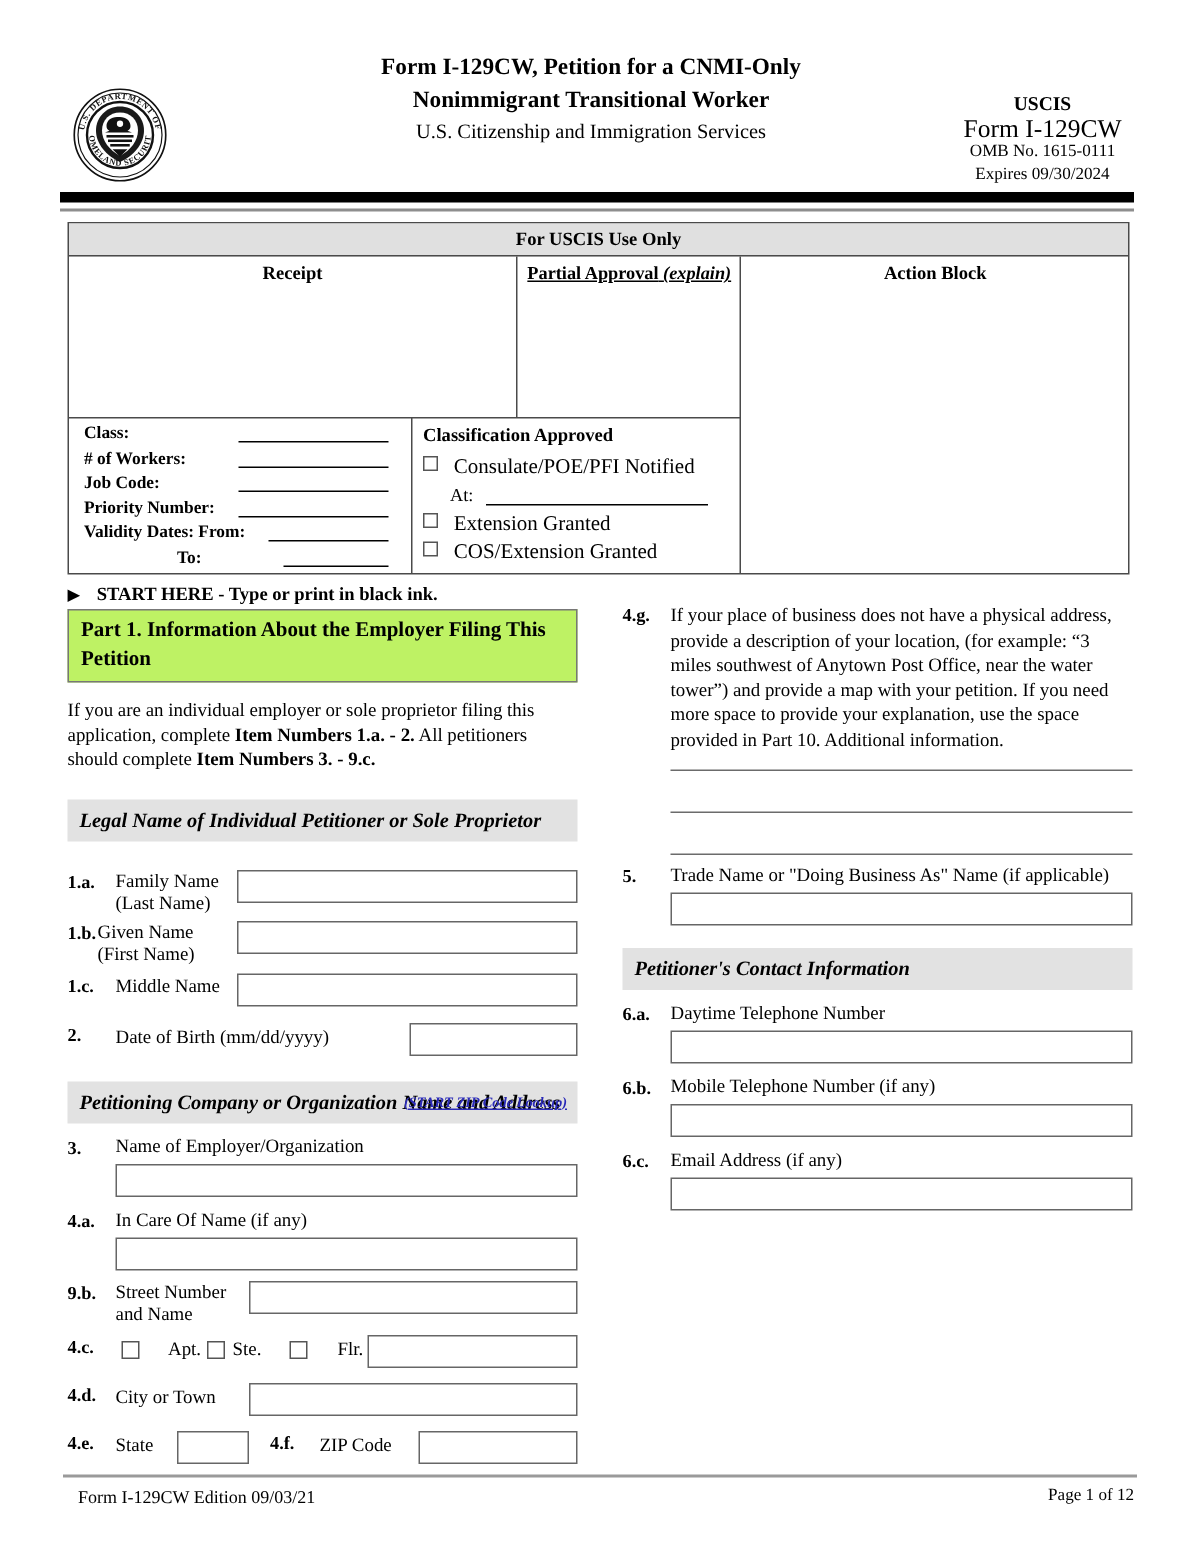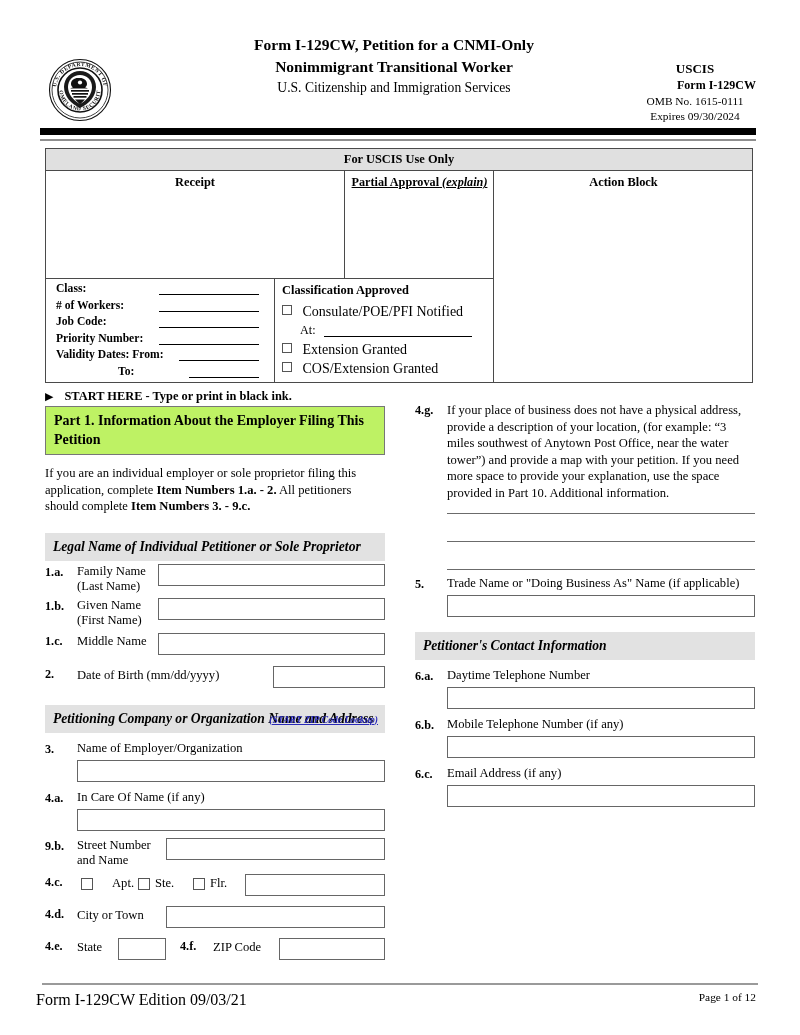--- a/index.html
+++ b/index.html
@@ -15,21 +15,21 @@
 
   
   .header{position:absolute;left:44px;top:30px;width:712px;height:96px;}
   .seal{position:absolute;left:4px;top:28px;width:64px;height:64px;}
   .title-block{position:absolute;left:120px;top:4px;width:460px;text-align:center;}
   .title-line{font-weight:bold;font-size:15.5px;line-height:22px;}
   .sub1{font-weight:bold;font-size:13.2px;line-height:20px;margin-top:11px;}
   .sub2{font-size:13.6px;line-height:19px;}
   .uscis-block{position:absolute;left:590px;top:30px;width:122px;text-align:center;}
   .uscis-block .b1{font-weight:bold;font-size:13px;line-height:17px;}
-  .uscis-block .b2{font-weight:bold;font-size:12px;line-height:17px;text-align:right;}
+  .uscis-block .b2{font-weight:normal;font-size:17px;line-height:17px;}
   .uscis-block .b3{font-size:11.4px;line-height:15px;}
   .uscis-block .b4{font-size:11.4px;line-height:15px;}
 
   .bar-thick{position:absolute;left:40px;top:128px;width:716px;height:7px;background:#000;}
   .bar-thin{position:absolute;left:40px;top:139px;width:716px;height:2px;background:#8e8e8e;}
 
   
   .uscis-table{position:absolute;left:45px;top:148px;width:708px;height:235px;border:1.4px solid #4a4a4a;box-sizing:border-box;}
   .uo-title{position:absolute;left:0;top:0;width:100%;height:22px;background:#e0e0e0;border-bottom:1.2px solid #4a4a4a;
             box-sizing:border-box;text-align:center;font-weight:bold;font-size:12.4px;line-height:21px;}
@@ -76,21 +76,21 @@
   .num{position:absolute;left:0;top:1px;font-weight:bold;font-size:12.2px;}
   .flabel{position:absolute;font-size:12.6px;line-height:15px;}
   .ibox{position:absolute;border:1.2px solid #666;background:#fff;box-sizing:border-box;height:22px;}
   .wline{position:absolute;height:1.2px;background:#6b6b6b;}
 
   .hint{font-size:12.6px;line-height:16.5px;}
   .hint b{font-weight:normal;}
 
   
   .foot-line{position:absolute;left:42px;top:983px;width:716px;height:1.6px;background:#9a9a9a;}
-  .foot-left{position:absolute;left:36px;top:991px;font-size:16px;}
+  .foot-left{position:absolute;left:52px;top:991px;font-size:12px;}
   .foot-right{position:absolute;right:44px;top:991px;font-size:11.4px;}
 </style>
 </head>
 <body>
 
 <div class="page">
 
   <div class="header">
 
     <div class="seal">
@@ -206,32 +206,32 @@
   <div class="colL">
 
     <div class="part-header">Part 1.  Information About the Employer Filing This Petition</div>
 
     <div class="para"><span>If you are an individual employer or sole proprietor filing this application, complete </span><b>Item Numbers 1.a. - 2.</b><span>  All petitioners should complete </span><b>Item Numbers 3. - 9.c.</b></div>
 
     <div style="height:18px;"></div>
 
     <div class="section-header">Legal Name of Individual Petitioner or Sole Proprietor</div>
 
-    <div class="fr" style="height:30px;margin-top:3px;">
+    <div class="fr" style="height:30px;margin-top:19px;">
       <span class="num">1.a.</span>
       <span class="flabel" style="left:32px;top:0;">
         <span>Family Name</span><br>
         <span>(Last Name)</span>
       </span>
       <span class="ibox" style="left:113px;top:0;width:227px;"></span>
     </div>
 
     <div class="fr" style="height:30px;margin-top:4px;">
       <span class="num">1.b.</span>
-      <span class="flabel" style="left:32px;top:0;">
+      <span class="flabel" style="left:20px;top:0;">
         <span>Given Name</span><br>
         <span>(First Name)</span>
       </span>
       <span class="ibox" style="left:113px;top:0;width:227px;"></span>
     </div>
 
     <div class="fr" style="height:24px;margin-top:5px;">
       <span class="num">1.c.</span>
       <span class="flabel" style="left:32px;top:1px;">Middle Name</span>
       <span class="ibox" style="left:113px;top:0;width:227px;"></span>
@@ -271,21 +271,21 @@
       <span class="ibox" style="left:121px;top:0;width:219px;"></span>
     </div>
 
     <div class="fr" style="height:24px;margin-top:6px;">
       <span class="num">4.c.</span>
       <span class="cbox" style="position:absolute;left:36px;top:4px;width:12px;height:12px;"></span>
       <span class="flabel" style="left:67px;top:2px;">Apt.</span>
       <span class="cbox" style="position:absolute;left:93px;top:4px;width:12px;height:12px;"></span>
       <span class="flabel" style="left:110px;top:2px;">Ste.</span>
       <span class="cbox" style="position:absolute;left:148px;top:4px;width:12px;height:12px;"></span>
-      <span class="flabel" style="left:165px;top:2px;">Flr.</span>
+      <span class="flabel" style="left:180px;top:2px;">Flr.</span>
       <span class="ibox" style="left:200px;top:0;width:140px;"></span>
     </div>
 
     <div class="fr" style="height:24px;margin-top:8px;">
       <span class="num">4.d.</span>
       <span class="flabel" style="left:32px;top:2px;">City or Town</span>
       <span class="ibox" style="left:121px;top:0;width:219px;"></span>
     </div>
 
     <div class="fr" style="height:24px;margin-top:8px;">

